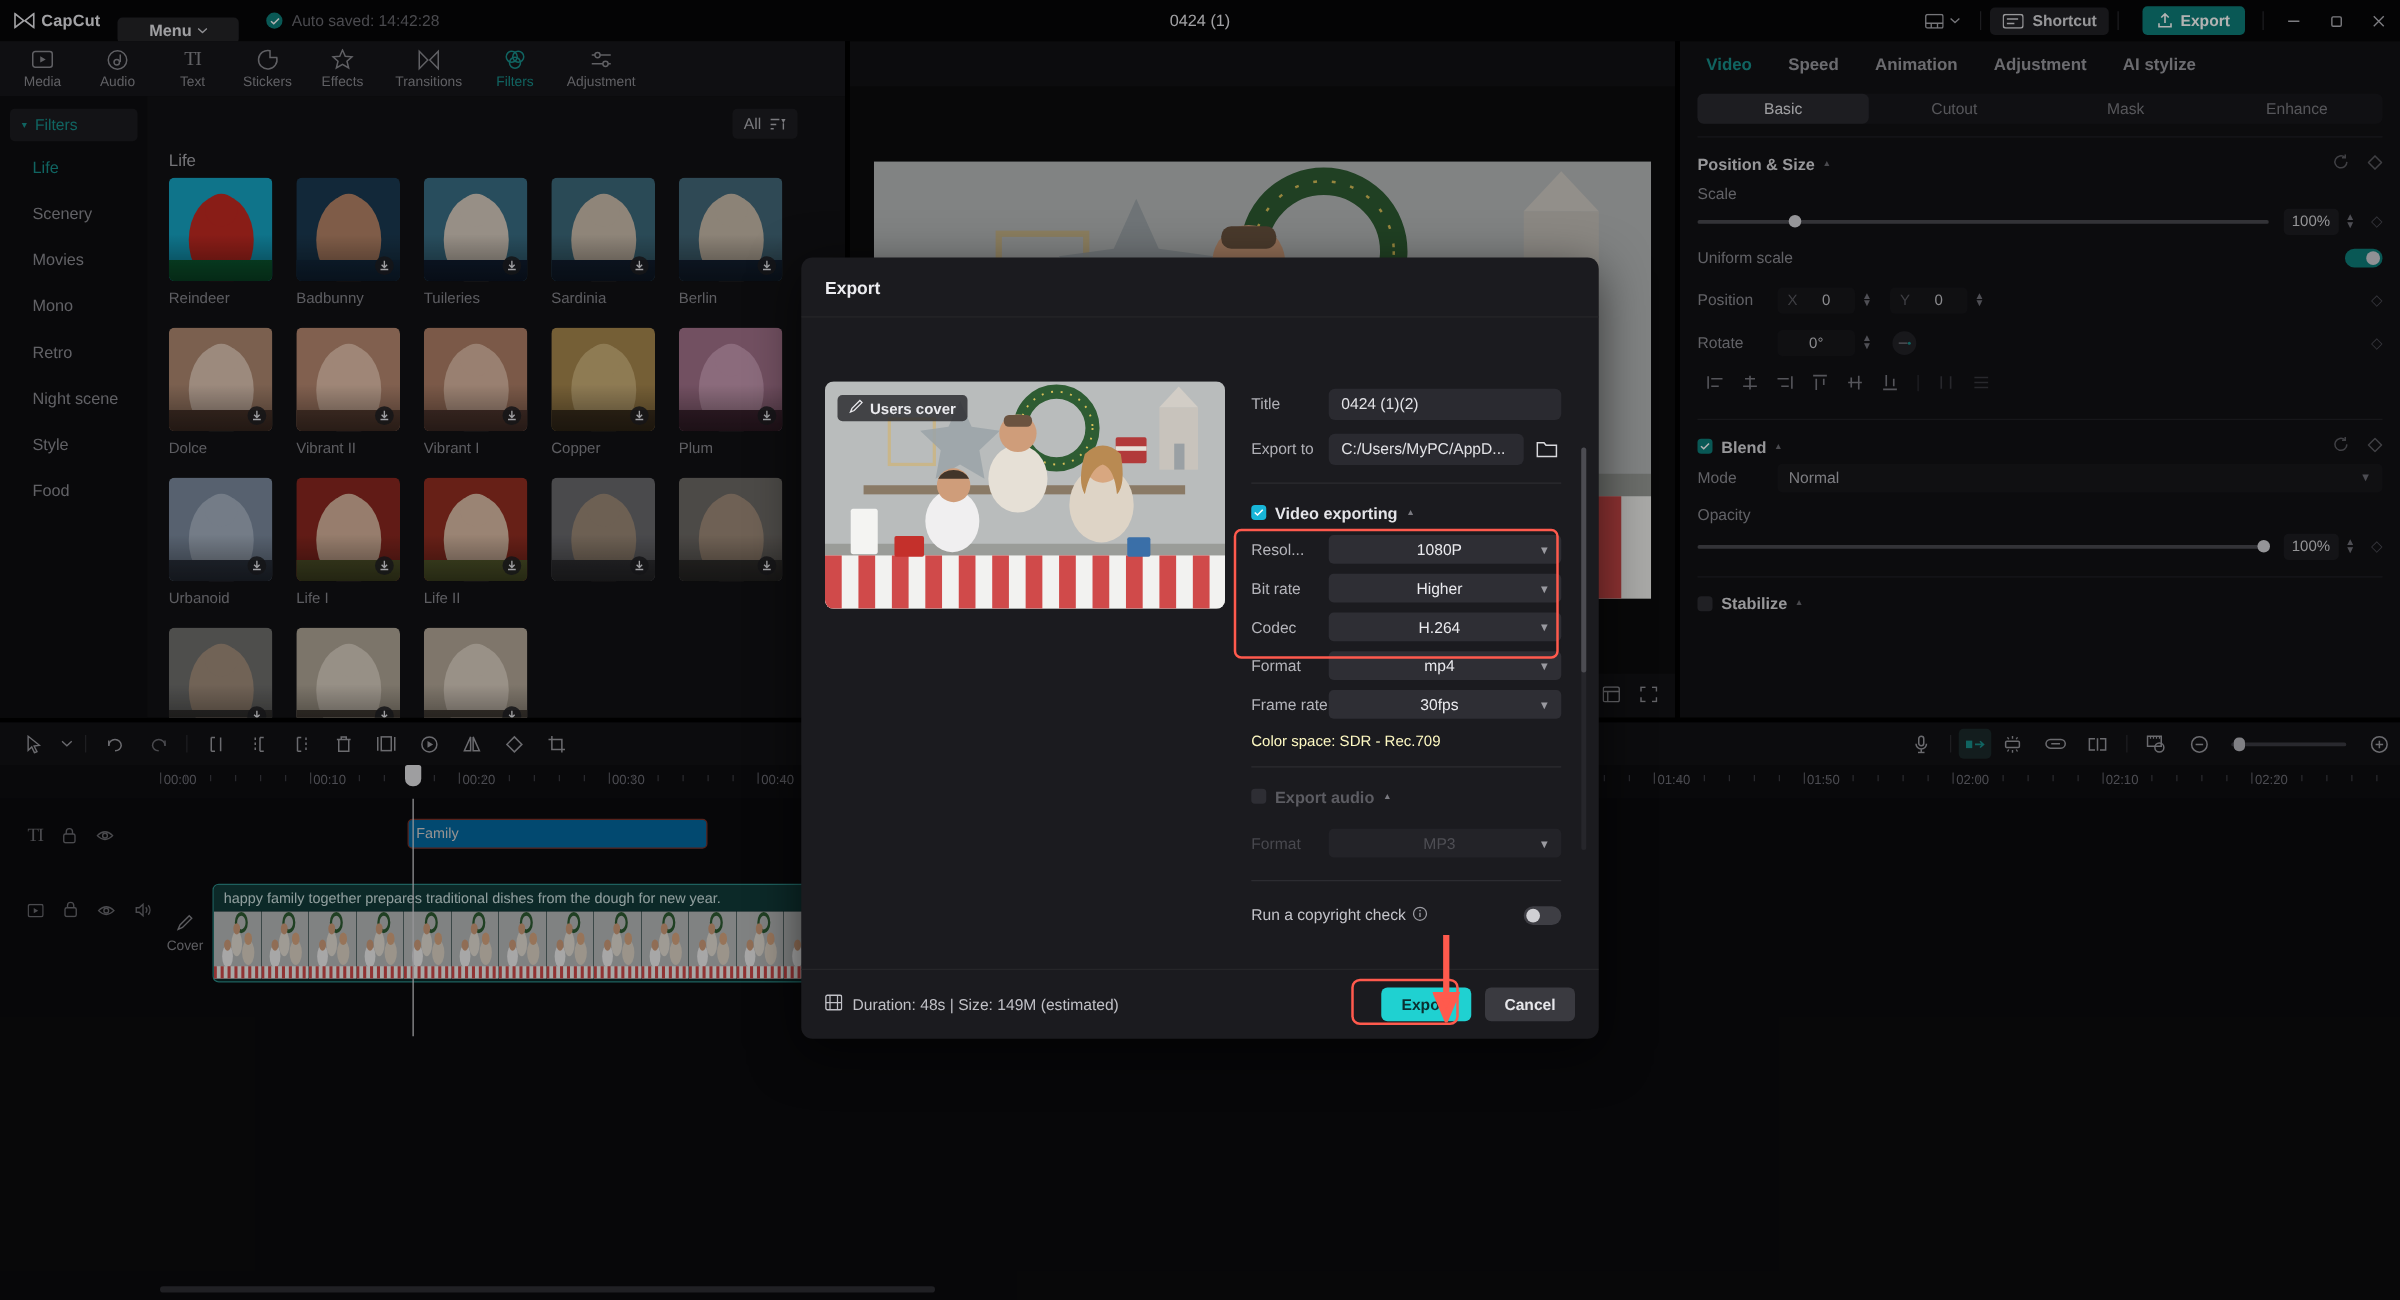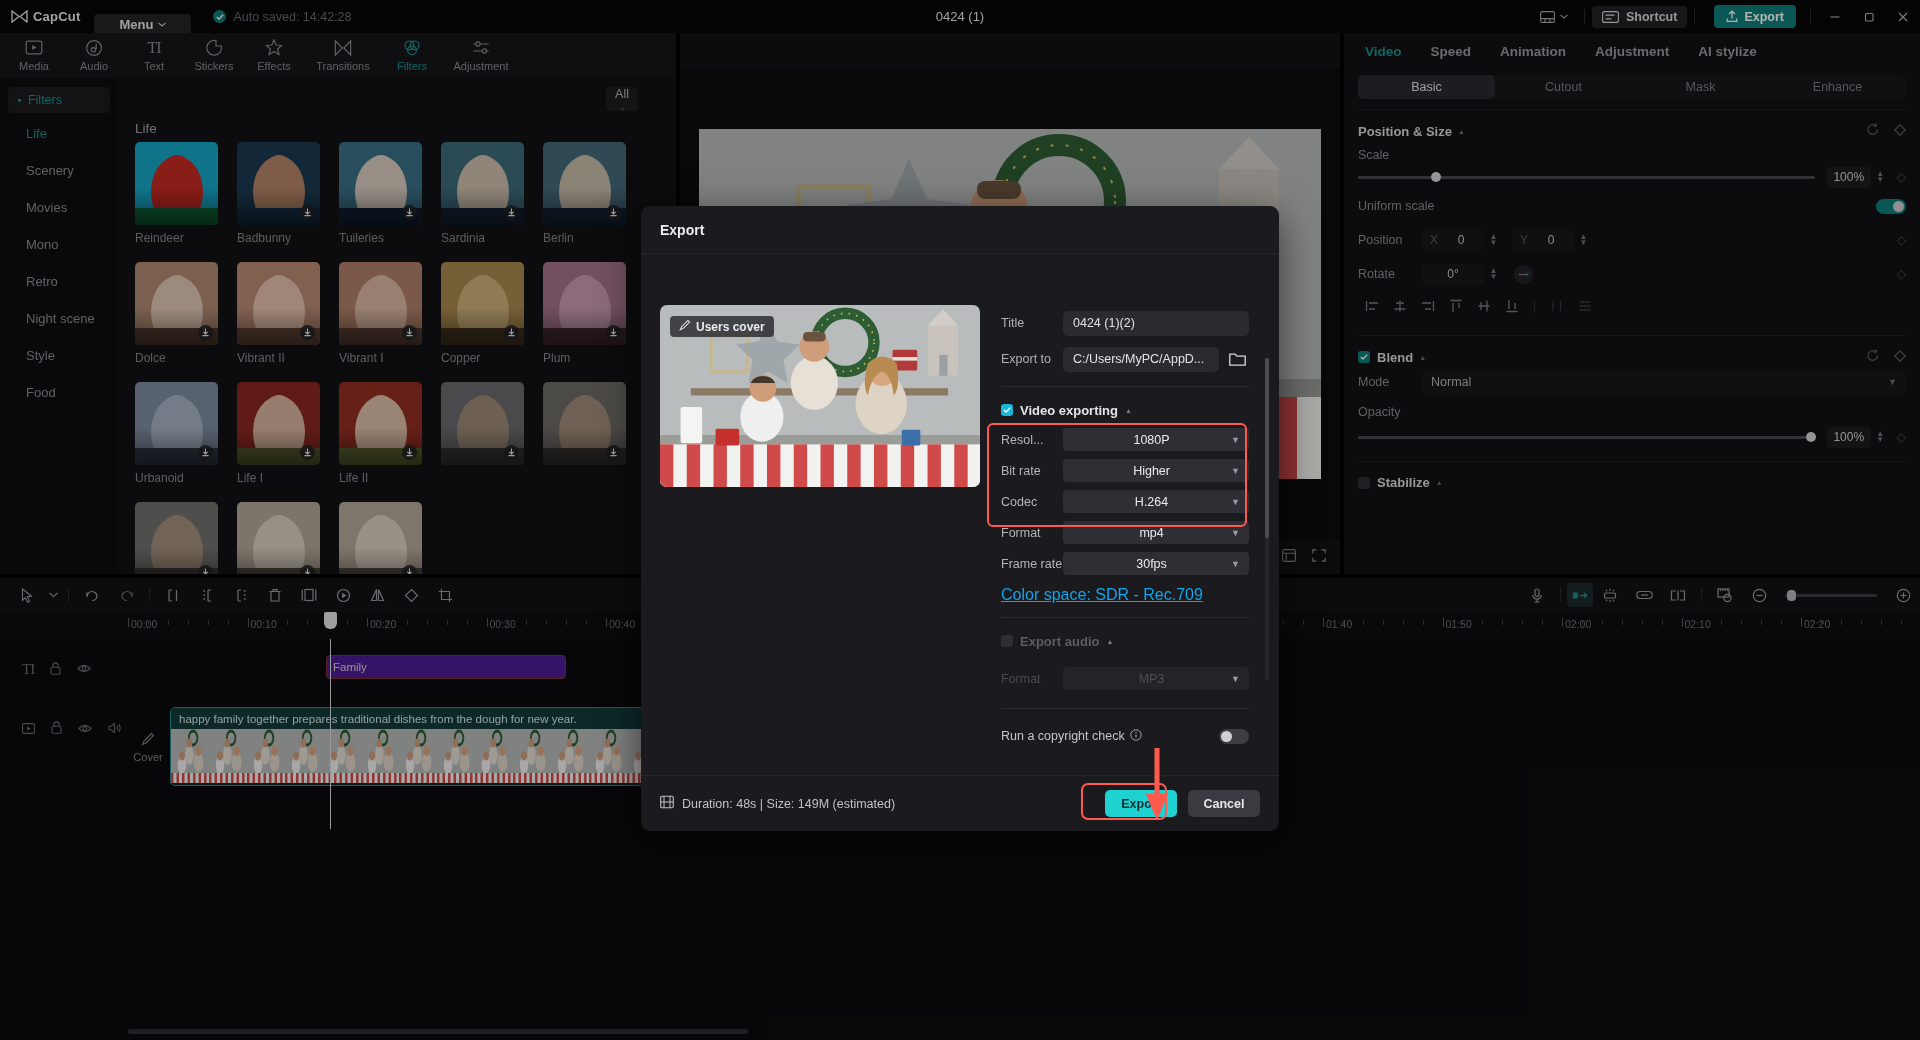--- a/index.html
+++ b/index.html
@@ -34,21 +34,21 @@
 
   #leftbody { position:absolute; top:44px; left:0; width:676px; height:497px; background:#121215; display:flex; }
   #catcol { width:118px; height:497px; background:#0e0e11; padding-top:10px; }
   .catgroup { margin:0 8px 2px 8px; height:26px; display:flex; align-items:center; gap:5px; padding-left:8px; border-radius:4px; background:#1c1c20; color:#18908c; font-size:12.5px; }
   .catgroup .caret { font-size:7px; line-height:1; }
   .cat { height:37px; display:flex; align-items:center; padding-left:26px; color:#8c8c92; font-size:13px; }
   .cat.active { color:#18908c; }
 
   #gridwrap { position:relative; width:558px; height:497px; overflow:hidden; }
   #gridtop { height:44px; display:flex; align-items:center; justify-content:flex-end; padding-right:38px;}
-  .allbtn { display:flex; align-items:center; gap:7px; height:24px; padding:0 9px; background:#1e1e22; border-radius:4px; color:#b0b0b6; font-size:12.5px;flex-direction:column;}
+  .allbtn { display:flex; align-items:center; gap:7px; height:24px; padding:0 9px; background:#1e1e22; border-radius:4px; color:#b0b0b6; font-size:12.5px;}
   #gridtitle { padding:0 0 6px 17px; color:#a6a6ac; font-size:13.5px; }
   #grid { padding-left:17px; display:flex; flex-wrap:wrap; gap:17px 19px; }
   .fcell { width:83px; }
   .fthumb { width:83px; height:83px; border-radius:5px; position:relative; overflow:hidden; }
   .fthumb .dl { position:absolute; right:5px; bottom:5px; width:15px; height:15px; border-radius:50%; background:rgba(30,30,34,.85); display:flex; align-items:center; justify-content:center; }
   .fthumb .dl svg { display:block; }
   .flabel { margin-top:6px; color:#86868c; font-size:12px; text-align:left; white-space:nowrap; overflow:hidden; }
   .vignette { position:absolute; inset:0; background:linear-gradient(180deg, rgba(0,0,0,0) 55%, rgba(0,0,0,.45) 100%); }
 
   
@@ -99,21 +99,21 @@
   .tbtn.on { color:#18908c; background:#1c2a2b; border-radius:4px; width:26px; height:24px; }
   .tsep { width:1px; height:14px; background:#2b2b30; margin:0 6px; }
   .zoomslider { width:92px; height:3px; background:#3c3c42; border-radius:2px; position:relative; margin:0 9px; }
   .zoomslider .knob { position:absolute; left:2px; top:-4px; width:9px; height:11px; border-radius:4px; background:#b8b8be;}
   #truler { position:relative; height:27px; background:#0d0d10; overflow:hidden; }
   .tick { position:absolute; top:8px; width:1px; height:5px; background:#3c3c42; }
   .tick.major { top:6px; height:9px; background:#56565c; }
   .tlabel { position:absolute; top:6px; color:#6e6e76; font-size:10.5px; white-space:nowrap; }
   #tracks { position:relative; height:401px; }
   .trkhead { position:absolute; left:0; width:138px; display:flex; align-items:center; gap:16px; padding-left:22px; color:#6a6a70; }
-  .clip-text { position:absolute; height:24px; border-radius:4px; background:#4c1d95; border:1px solid #7c332a; color:#d8d2d0; font-size:11.5px; display:flex; align-items:center; padding-left:6px;}
+  .clip-text { position:absolute; height:24px; border-radius:4px; background:#0369a1; border:1px solid #7c332a; color:#d8d2d0; font-size:11.5px; display:flex; align-items:center; padding-left:6px;}
   #videoclip { position:absolute; border:1.5px solid #2b8a87; border-radius:5px; overflow:hidden; background:#0d2a2a;}
   #clipbar { height:21px; background:#123b3a; display:flex; align-items:center; color:#cfe3e2; font-size:11.5px; padding:0 8px; gap:10px;}
   #cliptime { margin-left:auto; }
   #filmstrip { height:54px; display:flex; overflow:hidden; }
   .frame { width:38px; height:54px; position:relative; overflow:hidden; }
   .coverbtn { position:absolute; width:44px; display:flex; flex-direction:column; align-items:center; justify-content:center; gap:3px; color:#86868c; font-size:11px; }
   #playhead { position:absolute; top:0; width:1px; background:#d8d8dc; }
   #playhead .head { position:absolute; top:-27px; left:-6px; width:13px; height:17px; background:#e2e2e6; border-radius:2px 2px 6px 6px; }
   #hscroll { position:absolute; bottom:6px; height:5px; background:#2e2e34; border-radius:3px; }
 
@@ -134,21 +134,21 @@
   .grp-head.dim { color:#5c5c62; }
   .grp-head .caret { margin-left:7px; font-size:7px; color:#7a7a80; }
   .optrow { display:flex; align-items:center; height:31px; }
   .optrow .ol { width:62px; color:#b4b4ba; font-size:12.5px; }
   .optsel { flex:1; height:23px; background:#2e2e34; border-radius:4px; display:flex; align-items:center; padding:0 9px; color:#eaeaee; font-size:12.5px; position:relative; }
   .optsel .ov { flex:1; text-align:center; }
   .optsel .cv { color:#9a9aa0; font-size:9px; }
   .optrow.dim .ol { color:#48484e; }
   .optrow.dim .optsel { background:#232328; color:#4e4e54; }
   #hlbox { position:absolute; left:346px; top:169px; width:260px; height:104px; border:2.5px solid #ff5a4d; border-radius:6px; pointer-events:none; }
-  #colorspace { color:#0ea5e9; font-size:16px; padding-top:7px;text-decoration:underline;}
+  #colorspace { color:#fef9c3; font-size:12px; padding-top:7px;}
   #copyrow { display:flex; align-items:center; height:36px; color:#c4c4ca; font-size:12.5px; }
   .tg-off { margin-left:auto; width:30px; height:15px; border-radius:8px; background:#3e3e44; position:relative;}
   .tg-off .dot { position:absolute; left:2px; top:2px; width:11px; height:11px; border-radius:50%; background:#d0d0d4;}
   #scrolltrack { position:absolute; right:10px; top:104px; width:4px; height:322px; background:#26262b; border-radius:2px;}
   #scrollthumb { position:absolute; right:10px; top:104px; width:4px; height:180px; background:#4c4c52; border-radius:2px;}
   #dlgfoot { position:absolute; bottom:0; left:0; width:638px; height:56px; border-top:1px solid #262629; display:flex; align-items:center; padding:0 19px; }
   #durinfo { display:flex; align-items:center; gap:8px; color:#c0c0c6; font-size:12.5px; }
   #dlgbtns { margin-left:auto; display:flex; align-items:center; gap:11px; }
   #expbtn { width:72px; height:27px; background:#1fd1d1; border-radius:5px; color:#0b2f30; font-size:12.5px; font-weight:bold; display:flex; align-items:center; justify-content:center;}
   #expbtnring { position:absolute; right:112px; bottom:11px; width:86px; height:37px; border:2.5px solid #ff5a4d; border-radius:7px; pointer-events:none;}

